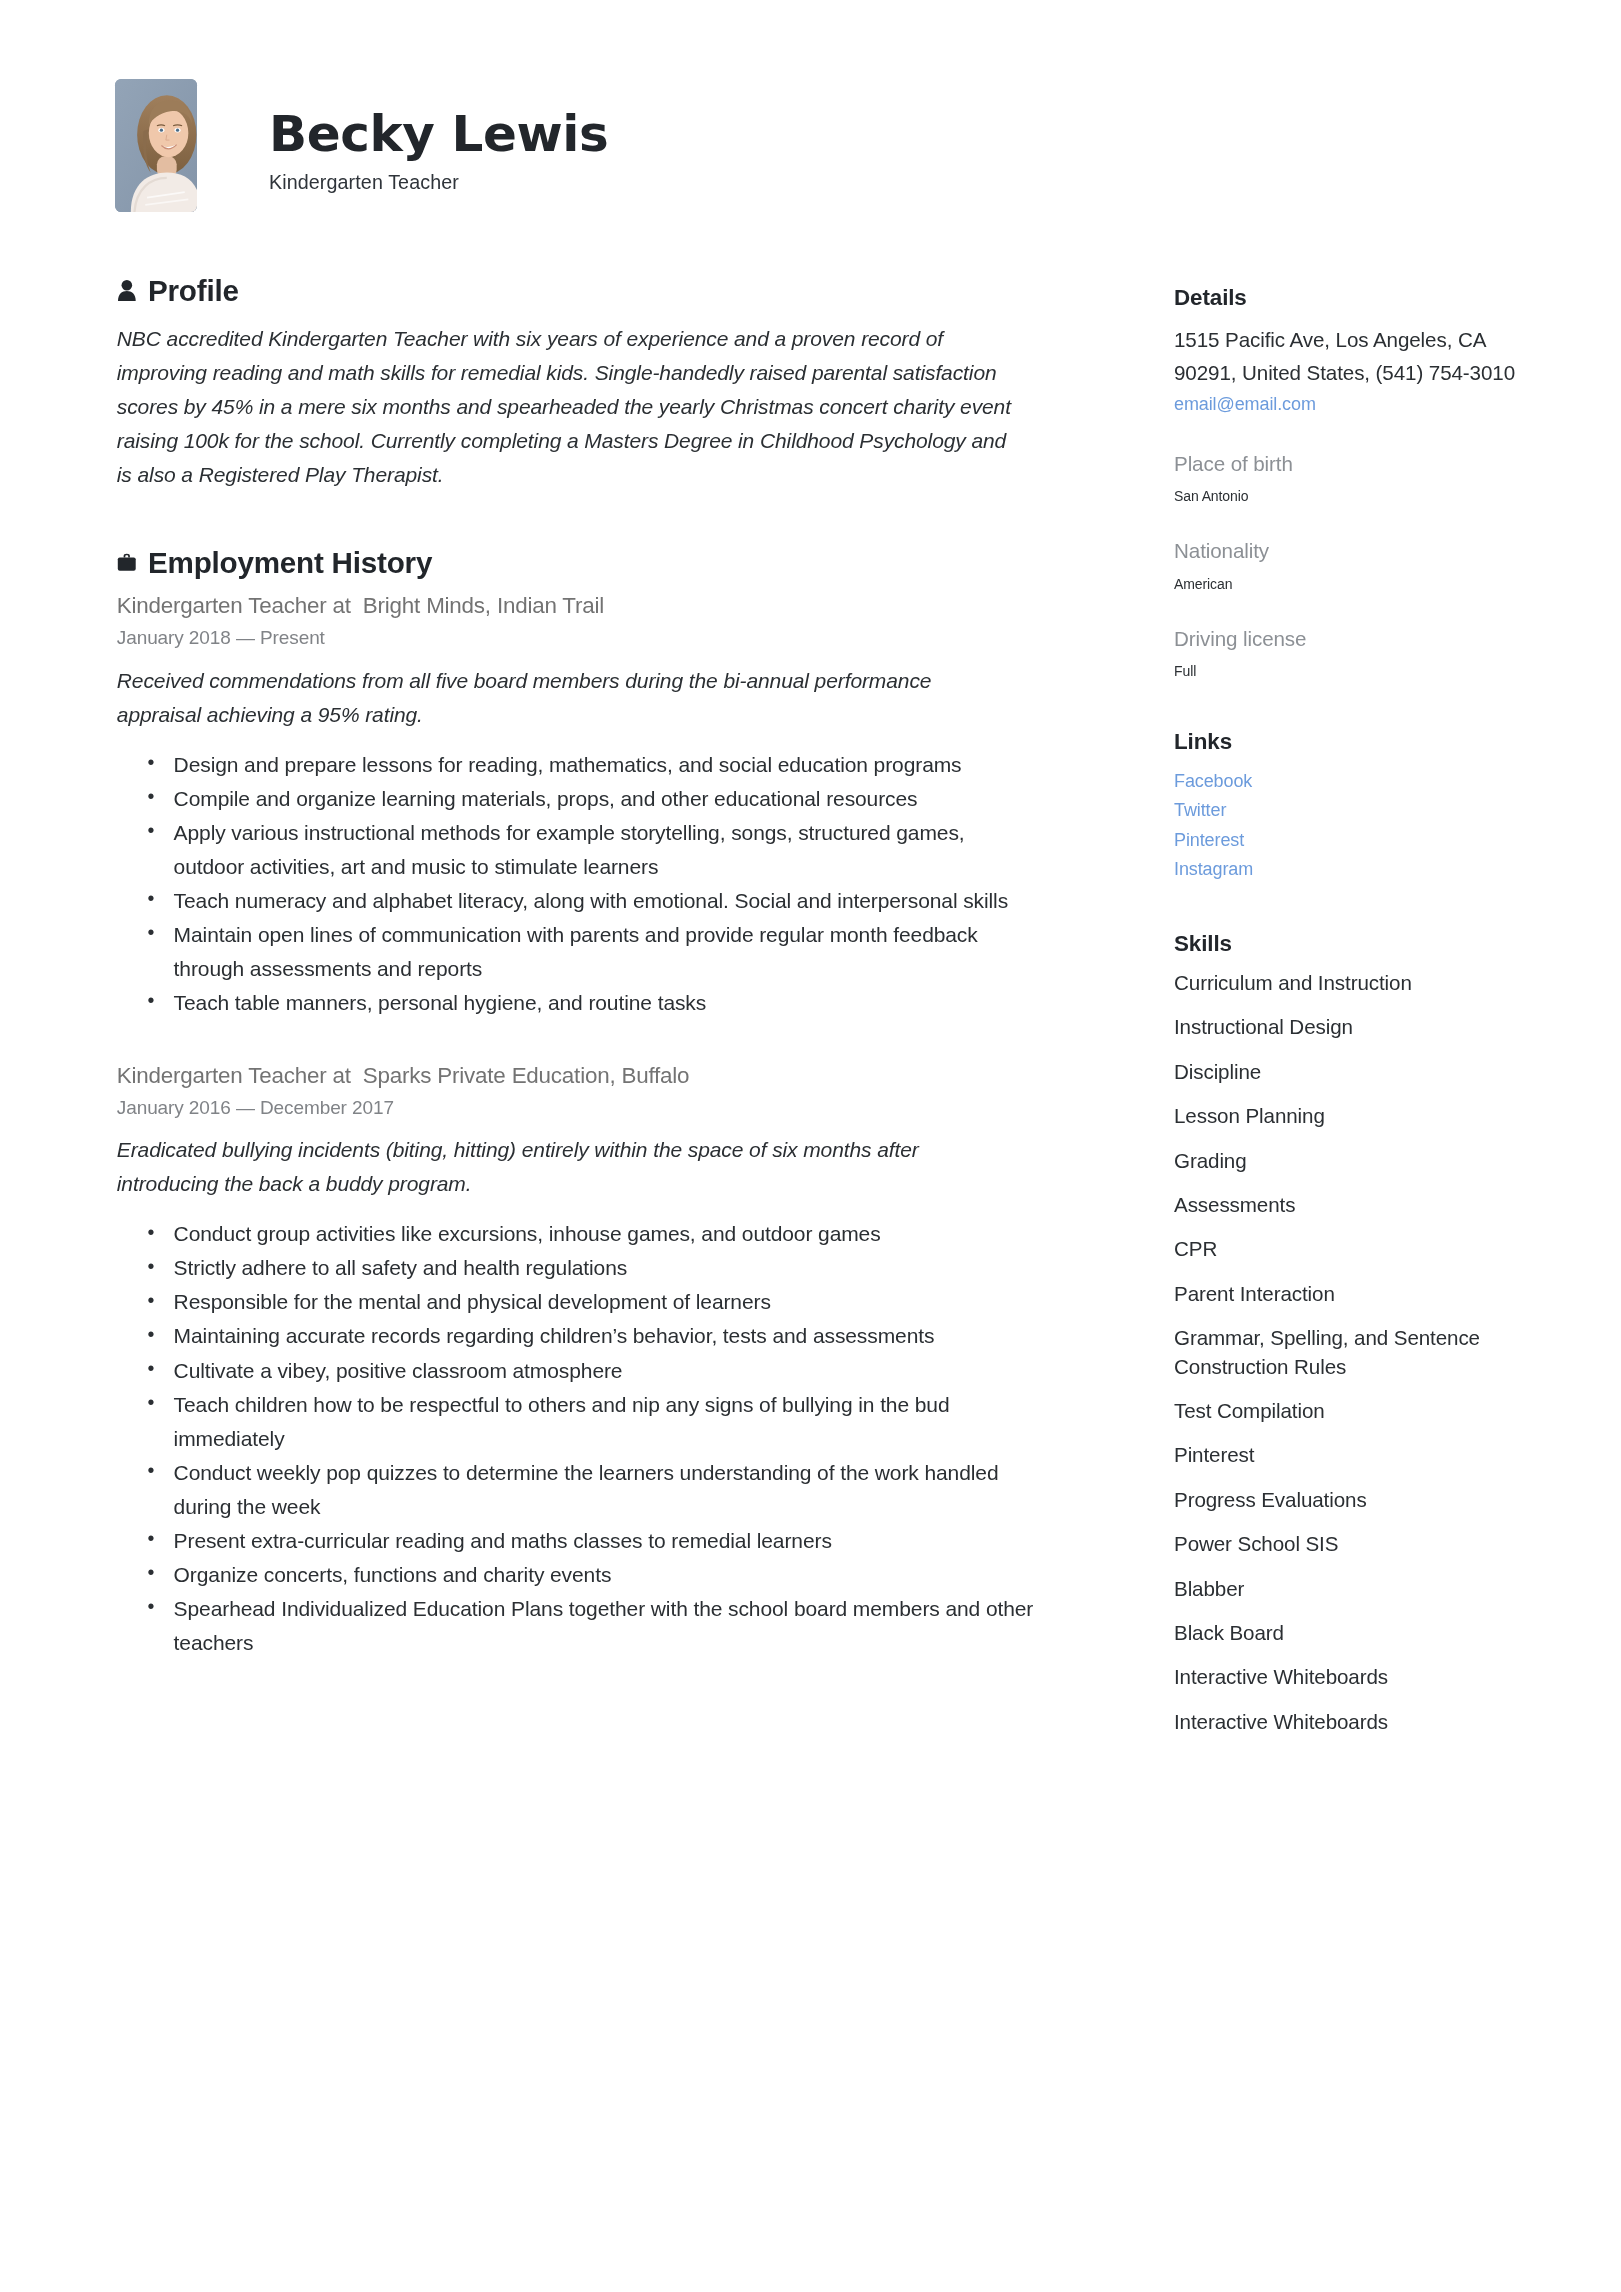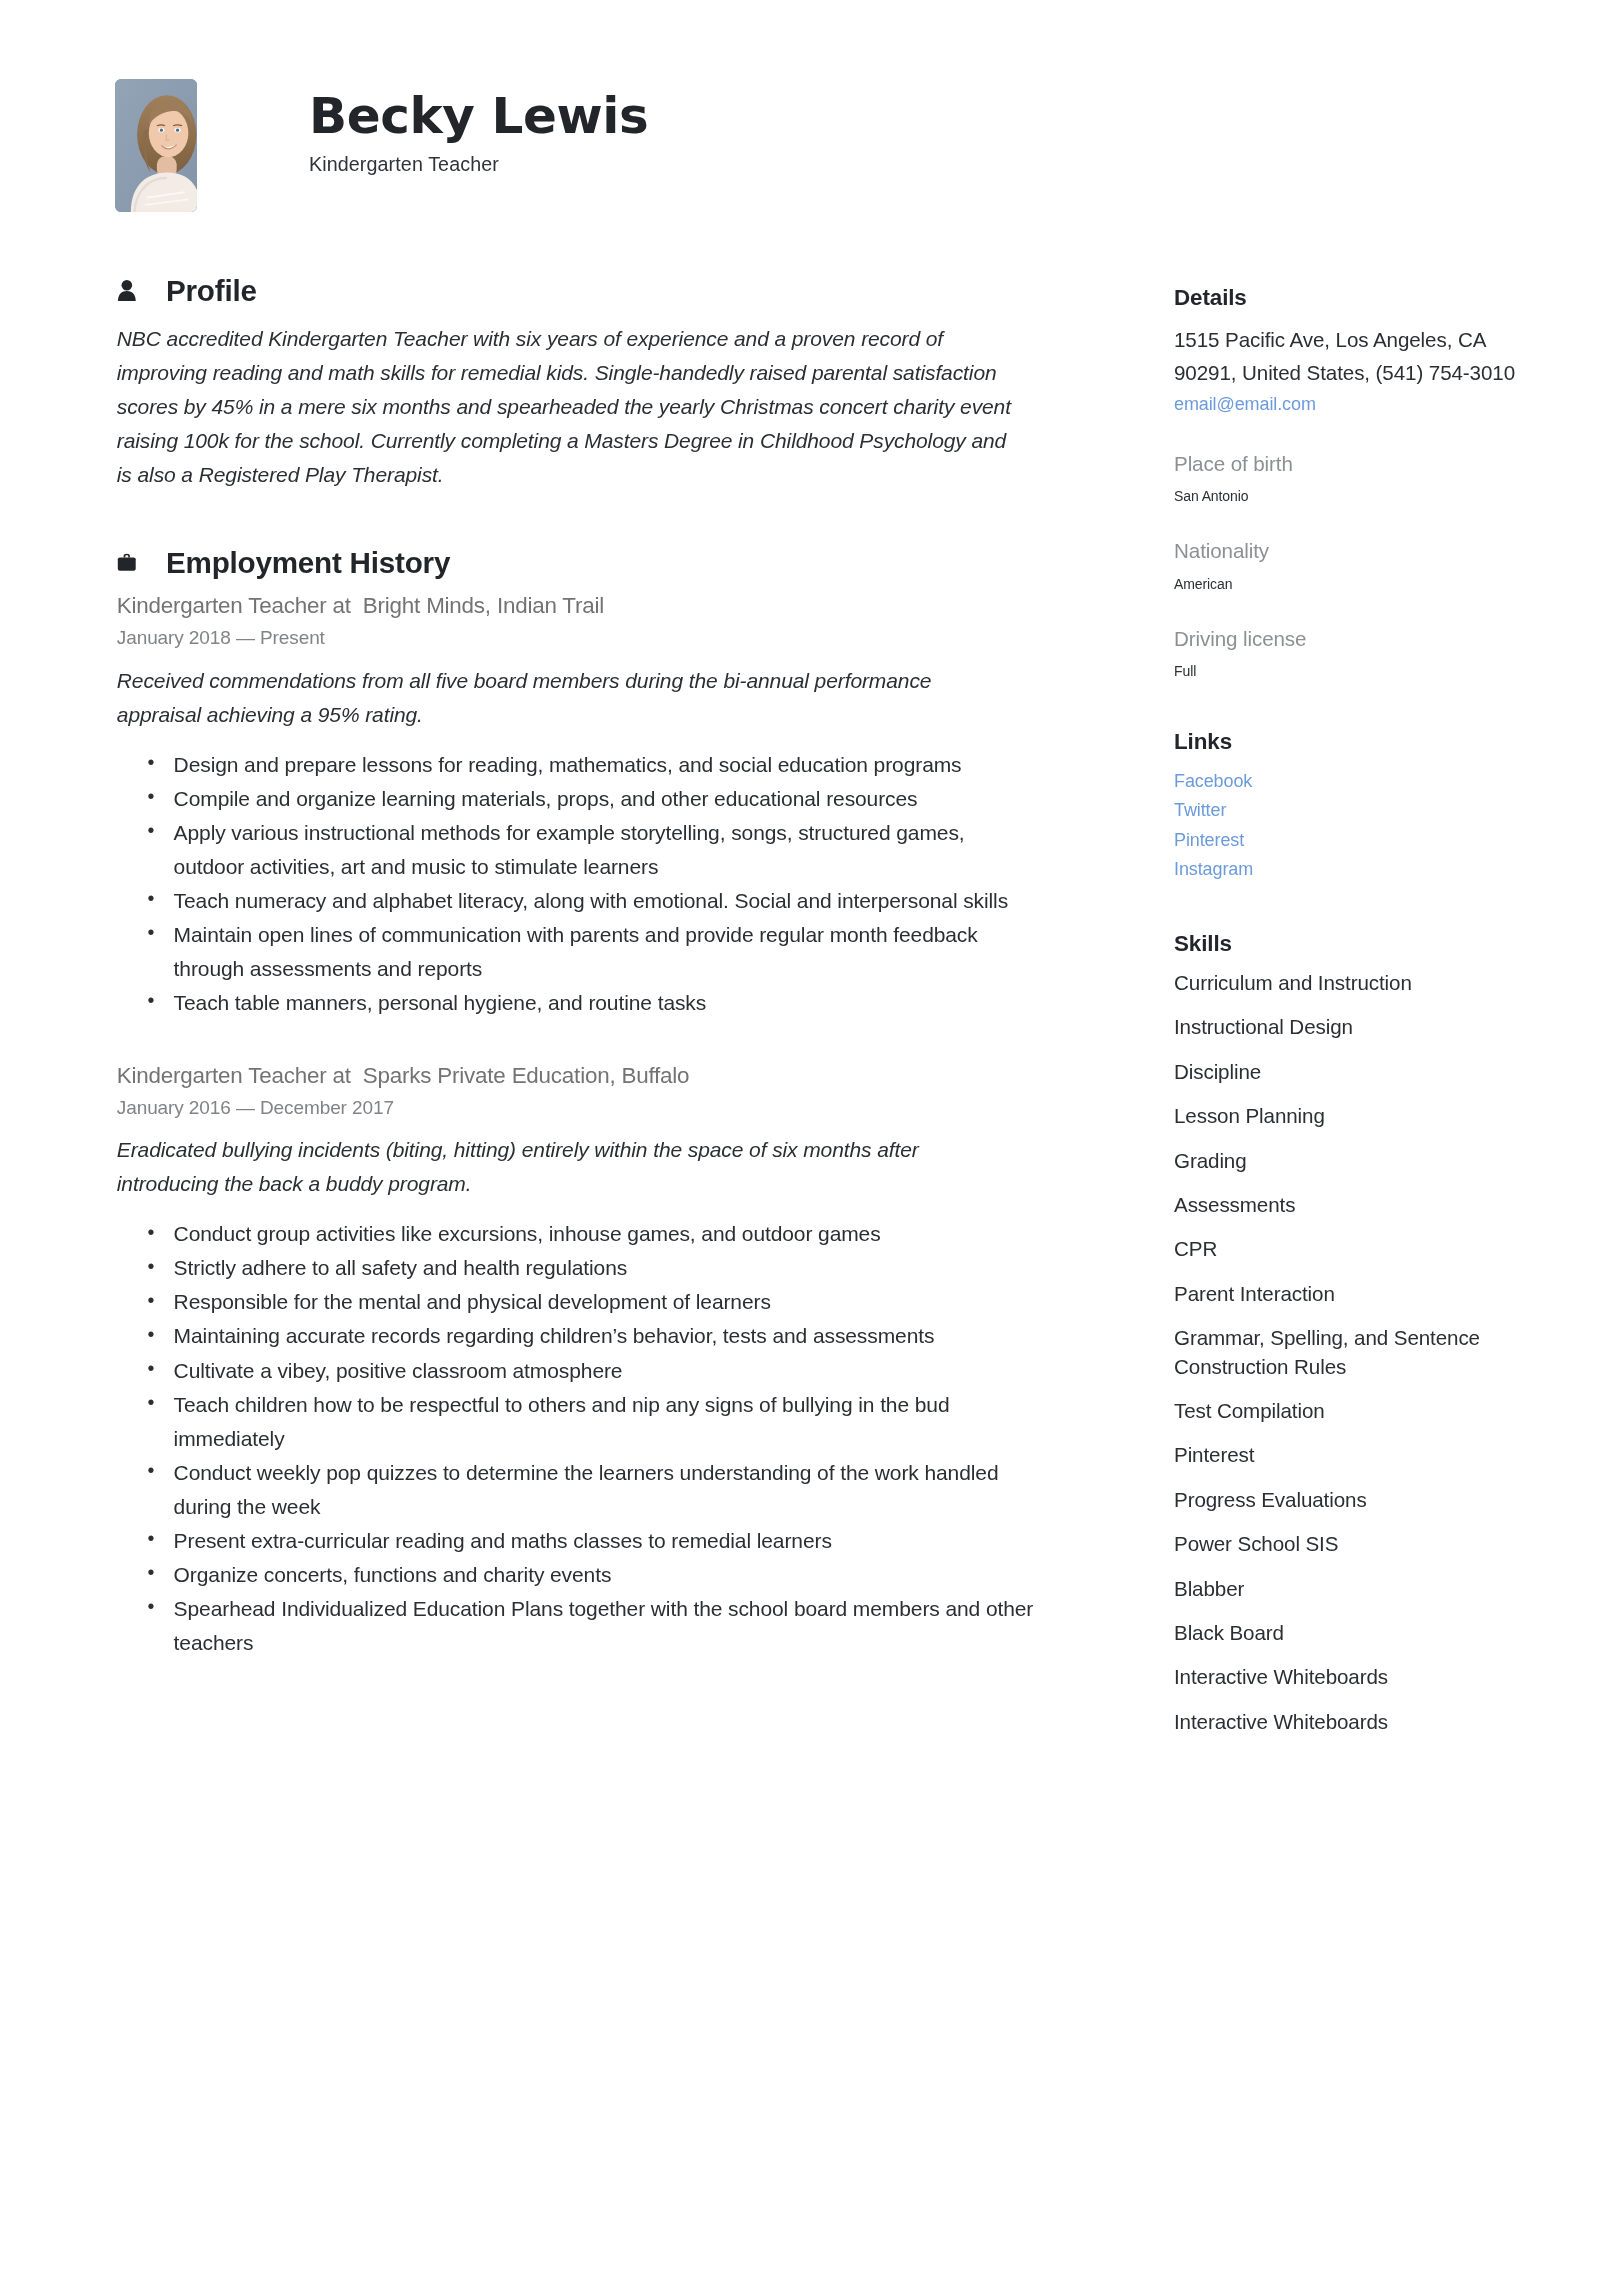--- a/index.html
+++ b/index.html
@@ -21,22 +21,21 @@
     inset: 0;
     padding: 0;
   }
 
   
   .header {
     position: absolute;
     left: 115px;
     top: 79px;
     display: flex;
-    align-items: flex-start;
-    gap: 40px;
+    align-items: center;
   }
   .photo {
     width: 82px;
     height: 133px;
     border-radius: 6.3px;
     overflow: hidden;
     flex: 0 0 auto;
     position: relative;
     background: #8c9db1;
   }
@@ -79,21 +78,21 @@
     margin-left: 47px;
   }
 
   
   .section {
     margin-bottom: 9px;
   }
   .section-head {
     display: flex;
     align-items: center;
-    gap: 28px;
+    gap: 10px;
     margin-bottom: 16px;
   }
   .section-icon {
     width: 23px;
     height: 27px;
     flex: 0 0 auto;
     display: flex;
     align-items: center;
     justify-content: center;
   }

